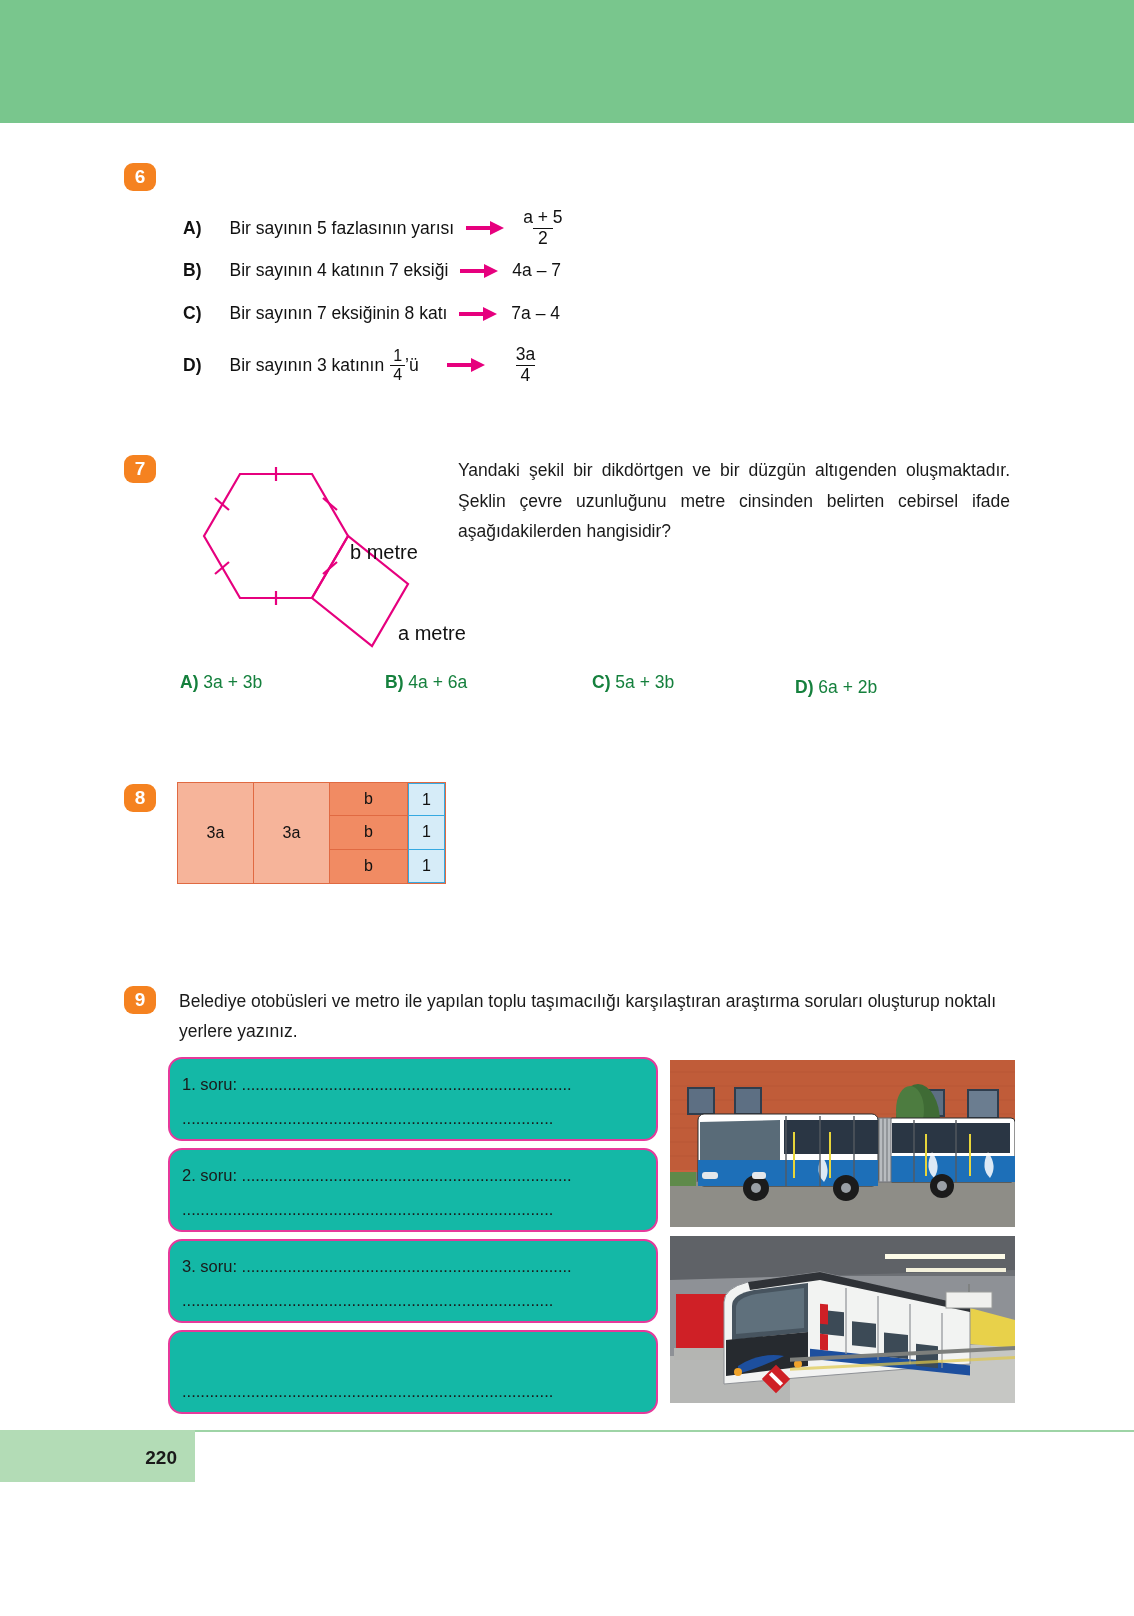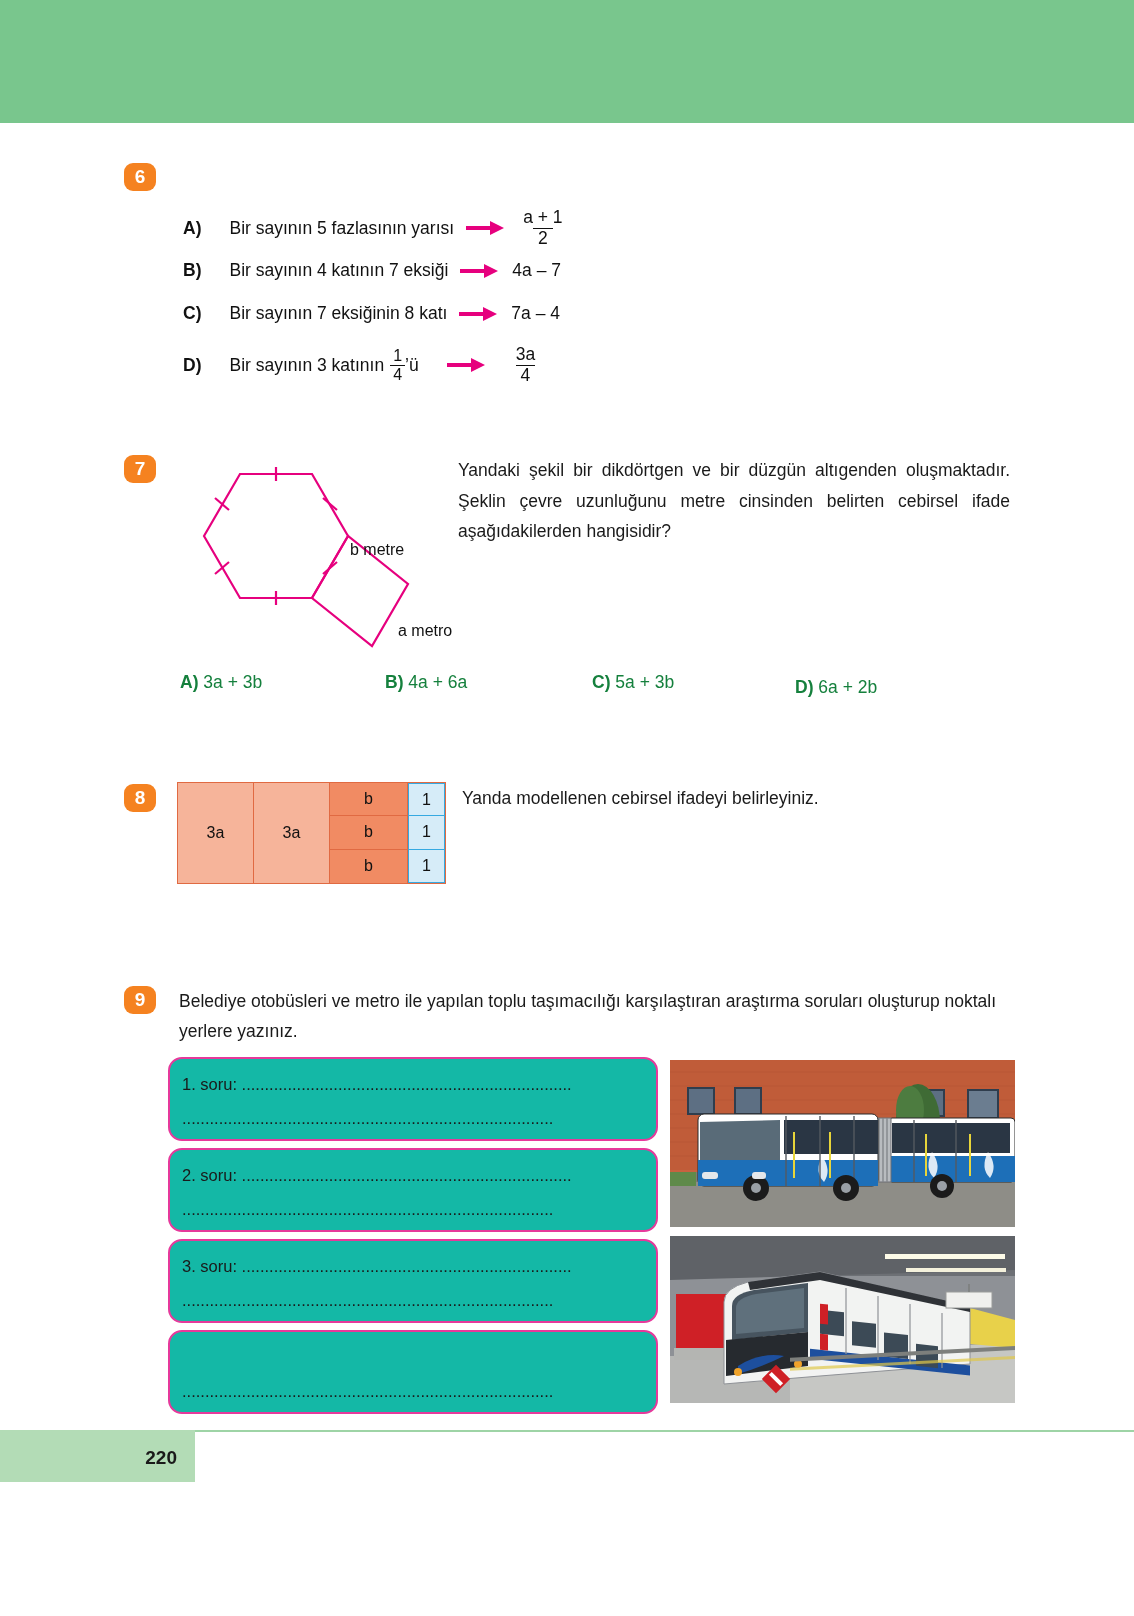--- a/index.html
+++ b/index.html
@@ -63,21 +63,21 @@
   .frac { display: inline-flex; flex-direction: column; align-items: center; vertical-align: middle; line-height: 1.12; }
   .frac .num { padding: 0 5px; font-size: 17.5px; }
   .frac .den { padding: 0 5px; font-size: 17.5px; border-top: 1.6px solid #111; }
   .frac-sm .num, .frac-sm .den { font-size: 16px; padding: 0 3px; }
 
   
   #q7 { left: 124px; top: 455px; }
   #q7-text { left: 458px; top: 455px; width: 552px; text-align: justify; line-height: 1.75; }
 
   #q7-figure { position: absolute; left: 150px; top: 450px; width: 320px; height: 220px; }
-  .fig-label { position: absolute; font-size: 16px; color: #111; }
+  .fig-label { position: absolute; font-size: 20px; color: #111; }
 
   #q7-options { position: absolute; left: 180px; top: 672px; width: 820px; }
   .q7-opt { position: absolute; font-size: 17.5px; color: #15803d; white-space: nowrap; }
   .q7-opt b { font-weight: bold; }
 
   
   #q8 { left: 124px; top: 784px; }
   #q8-text { left: 462px; top: 786px; width: 560px; }
 
   #q8-model {
@@ -164,21 +164,21 @@
   <div class="qnum" id="q6">6</div>
 
   <div class="opt-row" style="left:183px; top:208px;">
     <span class="opt-letter">A)</span>
     <span class="opt-label">Bir sayının 5 fazlasının yarısı</span>
     <span class="arrow">
         <span class="shaft"></span>
         <span class="head"></span>
       </span>
     <span class="frac">
-      <span class="num">a + 1</span>
+      <span class="num">a + 5</span>
       <span class="den">2</span>
     </span>
   </div>
 
   <div class="opt-row" style="left:183px; top:260px;">
     <span class="opt-letter">B)</span>
     <span class="opt-label">Bir sayının 4 katının 7 eksiği</span>
     <span class="arrow">
         <span class="shaft"></span>
         <span class="head"></span>
@@ -225,21 +225,21 @@
       <line x1="126" y1="17" x2="126" y2="31" stroke="#e6007e" stroke-width="2.2"></line>
       <line x1="126" y1="141" x2="126" y2="155" stroke="#e6007e" stroke-width="2.2"></line>
       <line x1="65" y1="48" x2="79" y2="60" stroke="#e6007e" stroke-width="2.2"></line>
       <line x1="65" y1="124" x2="79" y2="112" stroke="#e6007e" stroke-width="2.2"></line>
       <line x1="173" y1="48" x2="187" y2="60" stroke="#e6007e" stroke-width="2.2"></line>
       <line x1="173" y1="124" x2="187" y2="112" stroke="#e6007e" stroke-width="2.2"></line>
 
       <polygon points="198,86 162,148 222,196 258,134" fill="none" stroke="#e6007e" stroke-width="2.2"></polygon>
     </svg>
     <div class="fig-label" style="left:200px; top:91px;">b metre</div>
-    <div class="fig-label" style="left:248px; top:172px;">a metro</div>
+    <div class="fig-label" style="left:248px; top:172px;">a metre</div>
   </div>
 
   <div id="q7-options">
     <div class="q7-opt" style="left:0px; top:0px;">
       <b>A)</b>
       <span>3a + 3b</span>
     </div>
     <div class="q7-opt" style="left:205px; top:0px;">
       <b>B)</b>
       <span>4a + 6a</span>
@@ -248,21 +248,20 @@
       <b>C)</b>
       <span>5a + 3b</span>
     </div>
     <div class="q7-opt" style="left:615px; top:5px;">
       <b>D)</b>
       <span>6a + 2b</span>
     </div>
   </div>
 
   <div class="qnum" id="q8">8</div>
-  <div class="qtext" id="q8-text">Yanda modellenen cebirsel ifadeyi belirleyiniz.</div>
 
   <div id="q8-model">
     <div class="blk-3a">3a</div>
     <div class="blk-3a">3a</div>
     <div class="col-b">
       <div class="blk-b">b</div>
       <div class="blk-b">b</div>
       <div class="blk-b">b</div>
     </div>
     <div class="col-one">

